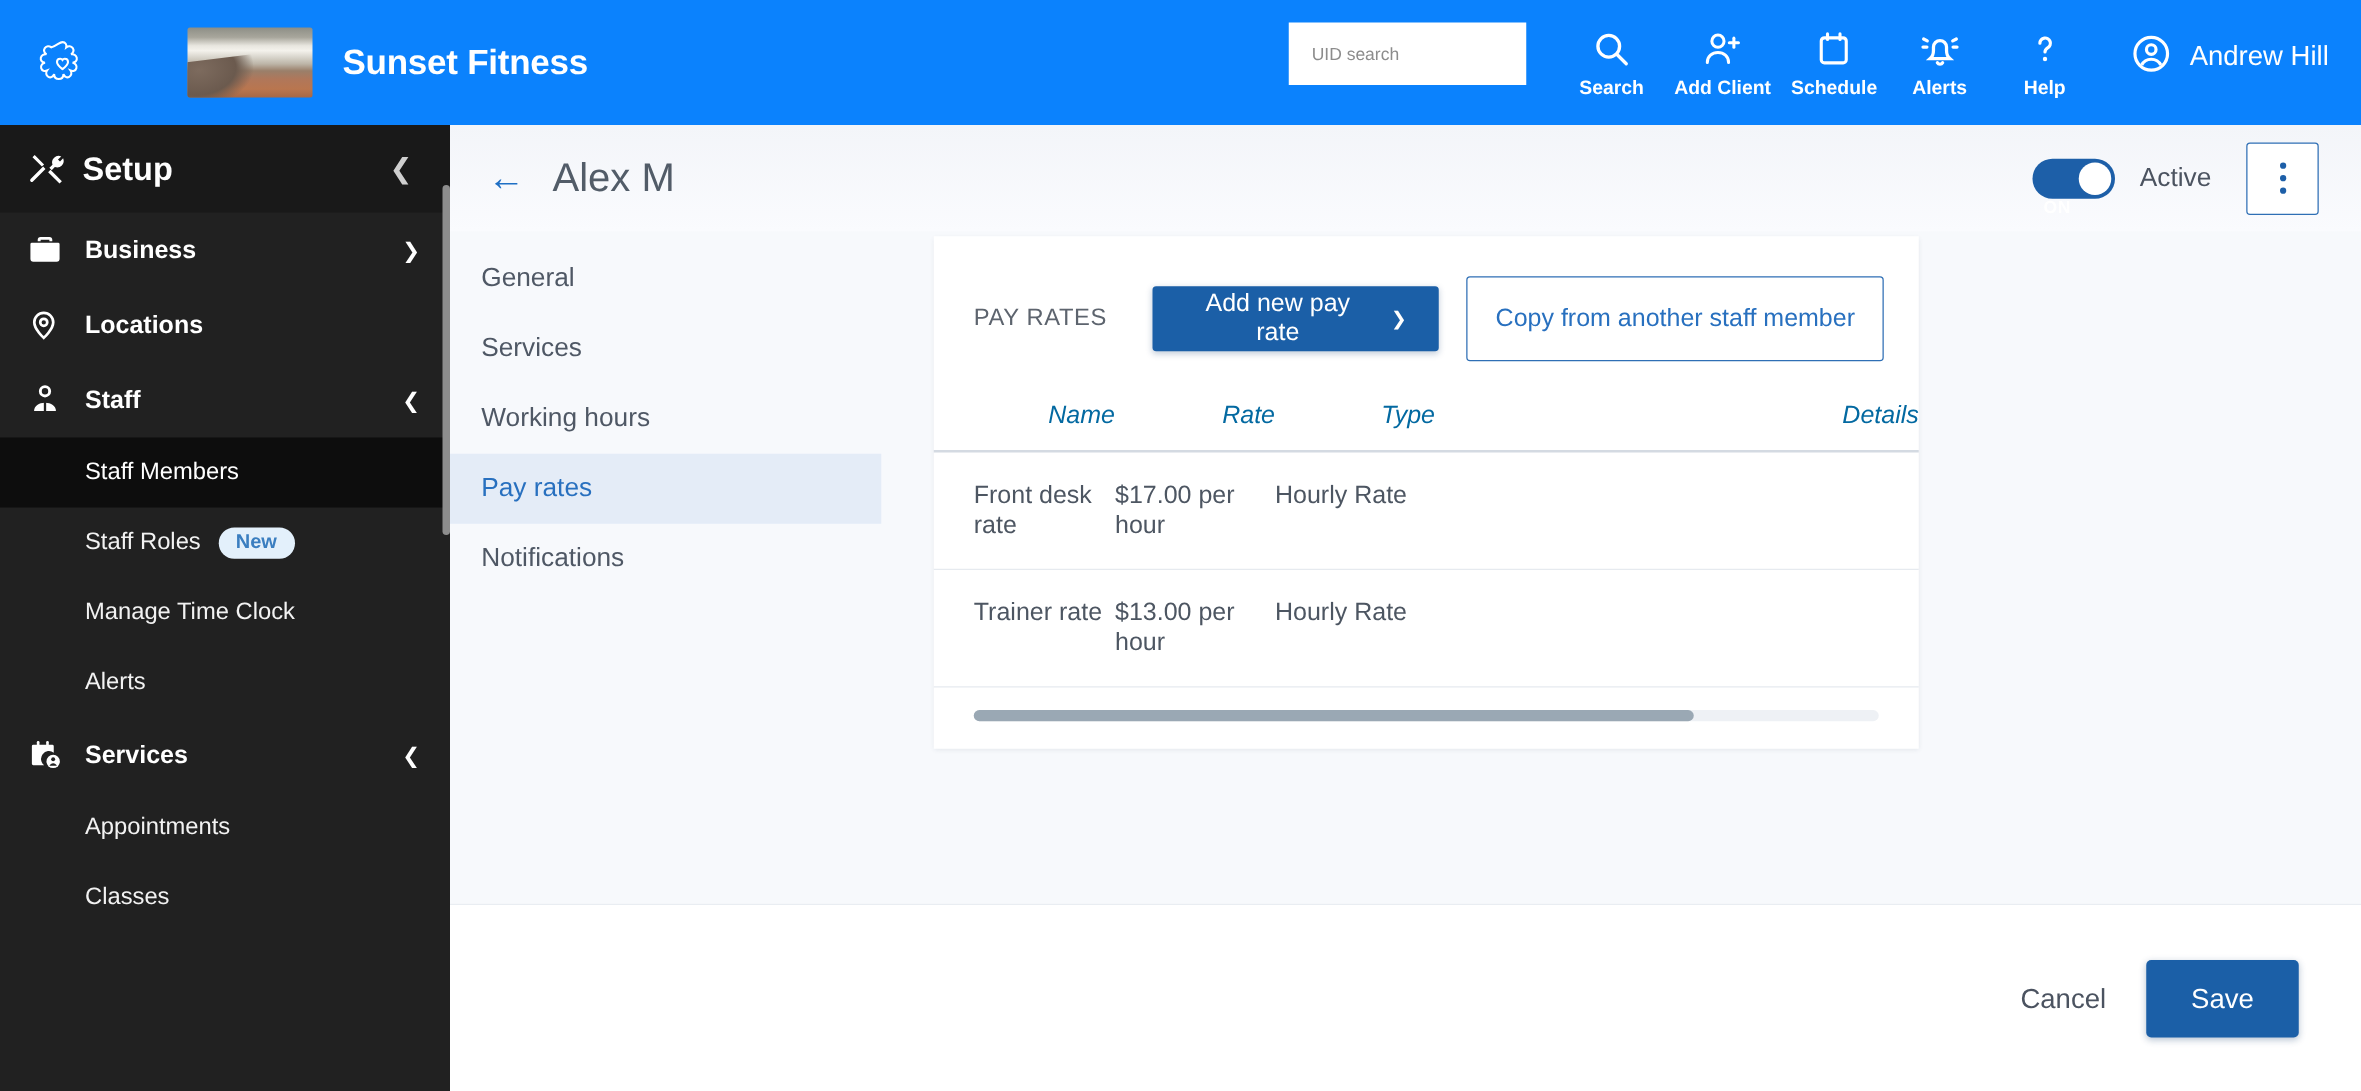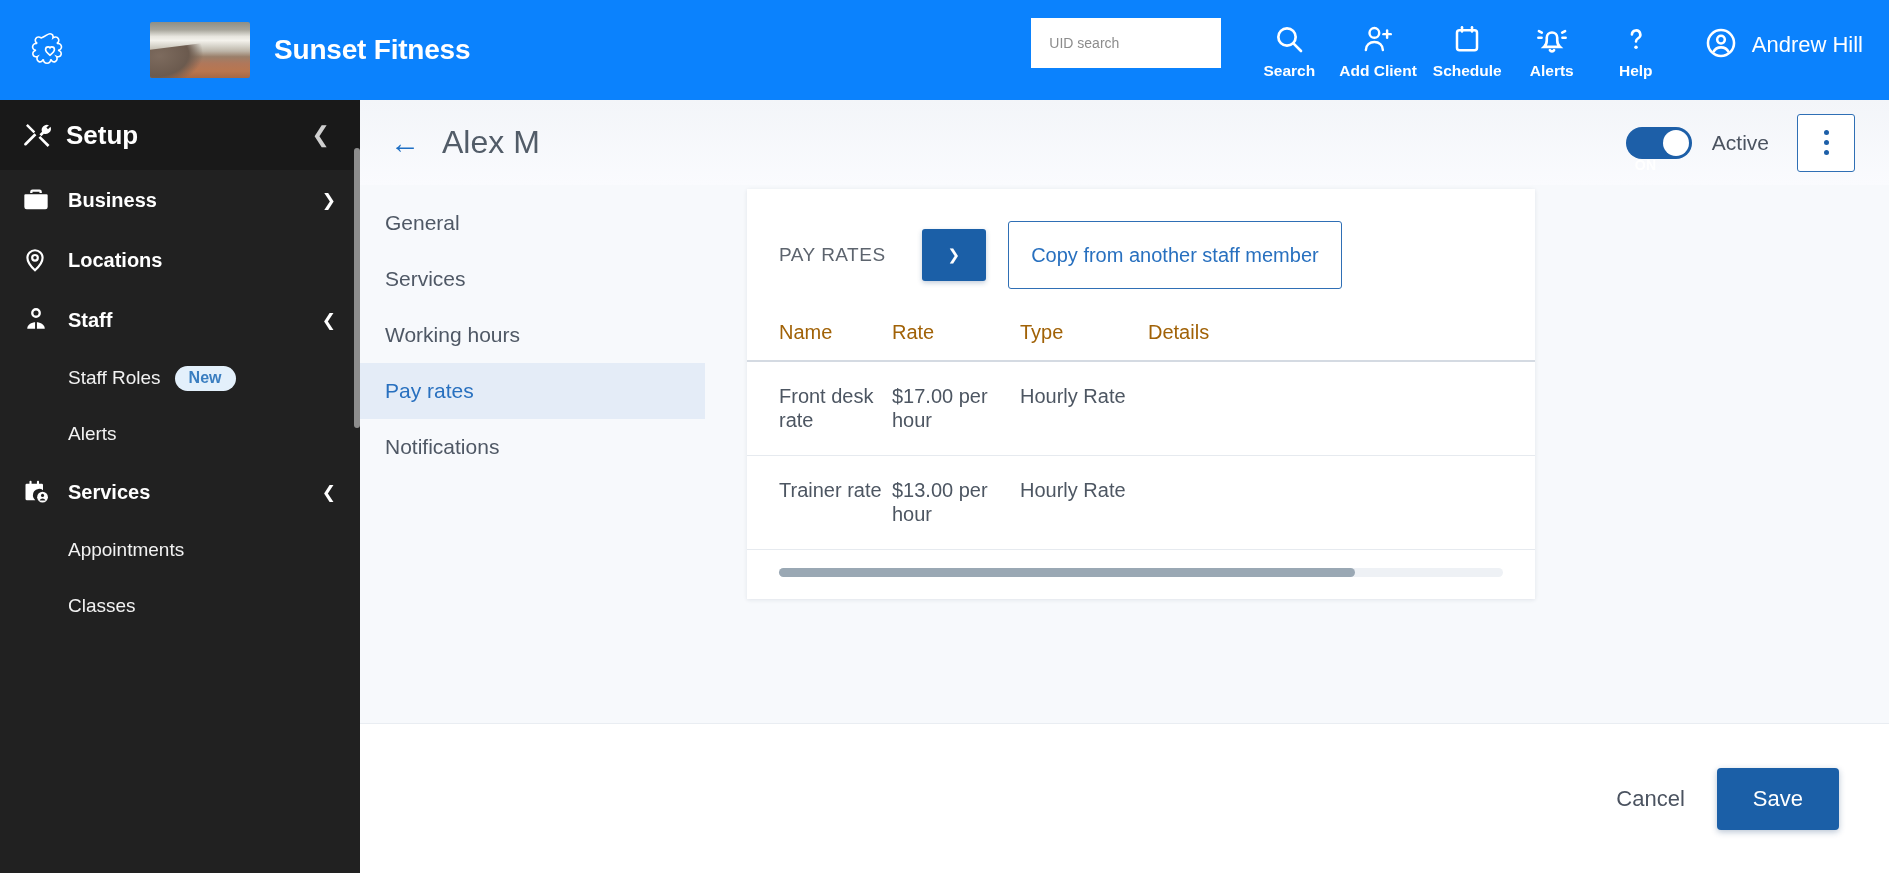--- a/index.html
+++ b/index.html
@@ -224,23 +224,24 @@
     border: 1px solid #2f6fb5; border-radius: 3px;
     height: 68px; padding: 0 22px;
     margin-left: 22px;
     font-family: "Liberation Sans", sans-serif;
     font-size: 20px; cursor: pointer;
     white-space: nowrap;
   }
 
   table.rates { width: 100%; border-collapse: collapse; margin-top: 24px; }
   table.rates th {
-    text-align: left; font-weight: normal;
-    font-size: 20px; color: #a16207;
+    text-align: right; font-weight: normal;
+    font-size: 20px; color: #0369a1;
     padding: 8px 0 16px 0;
+    font-style: italic;
   }
   table.rates thead tr { border-bottom: 2px solid #d4dae2; }
   table.rates td {
     font-size: 20px; color: #4d5662;
     padding: 22px 0 22px 0;
     vertical-align: top;
     line-height: 1.22;
   }
   table.rates tbody tr { border-bottom: 1px solid #e6eaef; }
   .c-name { width: 145px; padding-left: 32px !important; }
@@ -417,26 +418,32 @@
       <svg width="28" height="28" viewBox="0 0 24 24" fill="none" stroke="#fff" stroke-width="2" stroke-linecap="round">
         <circle cx="12" cy="6" r="3.2"></circle>
         <path d="M4.5 19.5c0-3.4 3.3-5.6 7.5-5.6s7.5 2.2 7.5 5.6z" fill="#fff" stroke="none"></path>
         <path d="M12 14v5.5" stroke="#212121" stroke-width="1.6"></path>
       </svg>
     </span>
     <span class="t">Staff</span>
     <span class="chev">❮</span>
   </div>
 
+  <div class="sb-sub active">
+    <span class="t">Staff Members</span>
+  </div>
 
   <div class="sb-sub">
     <span class="t">Staff Roles</span>
     <span class="badge-new">New</span>
   </div>
 
+  <div class="sb-sub">
+    <span class="t">Manage Time Clock</span>
+  </div>
 
   <div class="sb-sub">
     <span class="t">Alerts</span>
   </div>
 
   <div class="sb-group">
     <span class="ico">
       <svg width="28" height="28" viewBox="0 0 24 24" fill="#ffffff">
         <path d="M4 5h13a1 1 0 0 1 1 1v4.4a5.2 5.2 0 0 0-6.6 8.6H4a1 1 0 0 1-1-1V6a1 1 0 0 1 1-1z"></path>
         <rect x="6.4" y="2.4" width="1.8" height="4" rx=".8"></rect>
@@ -499,20 +506,21 @@
       <div class="tab">
         <span>Notifications</span>
       </div>
     </div>
 
     <div class="card">
 
       <div class="card-head">
         <span class="card-title">PAY RATES</span>
         <button class="btn-primary">
+          <span>Add new pay rate</span>
           <span class="chev">❯</span>
         </button>
         <button class="btn-outline">Copy from another staff member</button>
       </div>
 
       <table class="rates">
         <thead>
           <tr>
             <th class="c-name">Name</th>
             <th class="c-rate">Rate</th>

